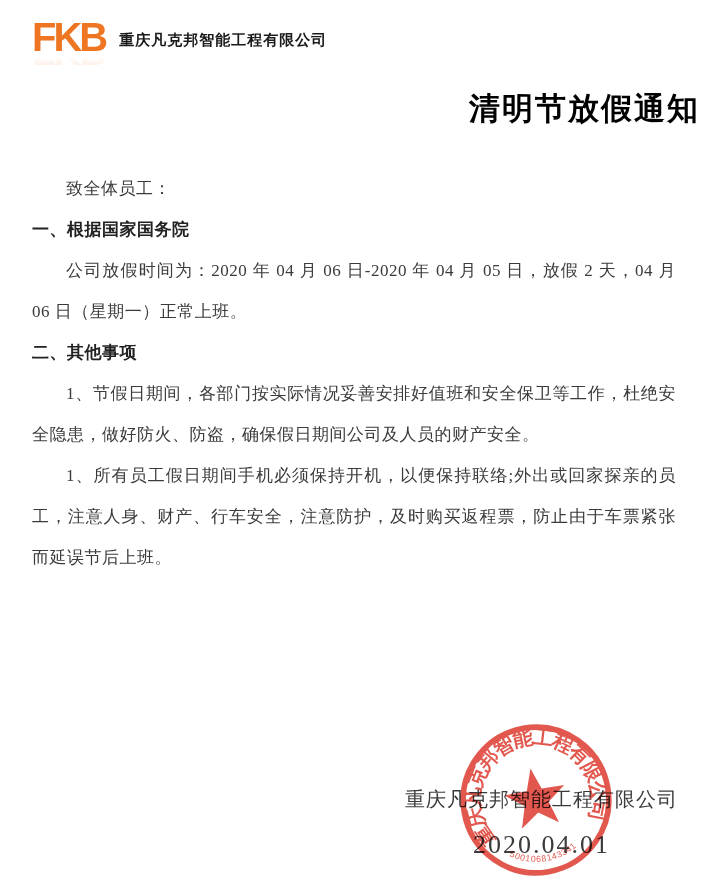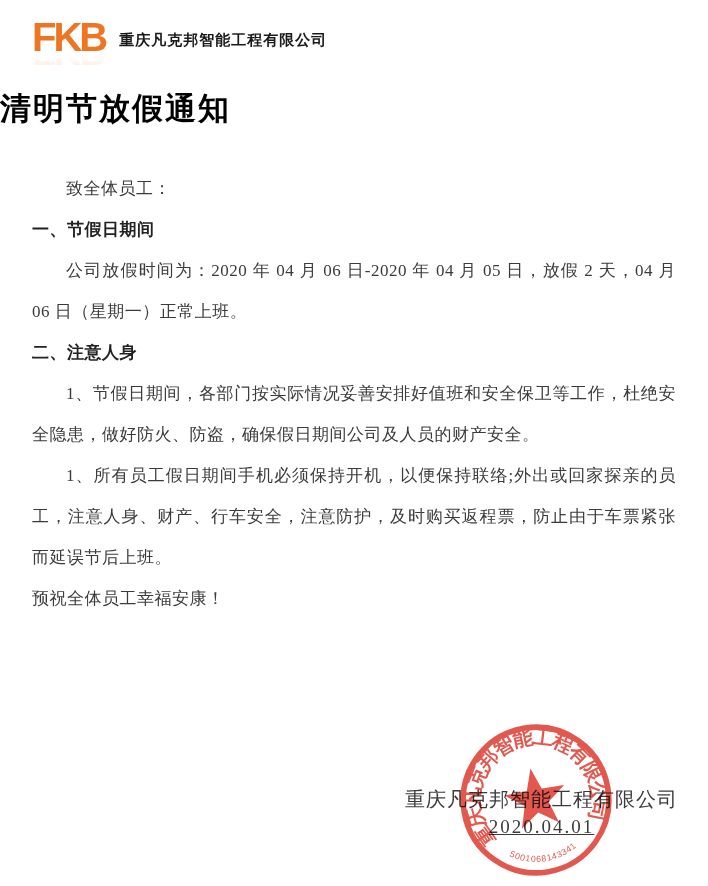--- a/index.html
+++ b/index.html
@@ -29,42 +29,42 @@
     -webkit-mask-image:linear-gradient(to bottom,rgba(0,0,0,0.7),transparent 90%);
     mask-image:linear-gradient(to bottom,rgba(0,0,0,0.7),transparent 90%);
   }
   .header-company{
     margin-left:14px;margin-top:-8px;
     font-family:"Liberation Sans","DejaVu Sans",sans-serif;
     font-weight:bold;font-size:15px;color:#1a1a1a;letter-spacing:1px;
   }
   
   .doc-title{
-    position:absolute;left:0;right:0;top:88px;
-    text-align:left;
+    position:absolute;left:0;right:8px;top:88px;
+    text-align:right;
     font-size:31px;font-weight:bold;color:#000;
     letter-spacing:2px;
   }
   
   .body-text{
     position:absolute;left:32px;right:32px;top:168px;
     font-size:17px;line-height:41px;color:#3b3b3b;
     text-align:justify;letter-spacing:0.5px;
   }
   .body-text p{margin:0;padding:0;}
   .p-indent{text-indent:2em;}
   .p-heading{font-weight:bold;color:#222;}
   .p-plain{}
   
   .signature{
     position:absolute;right:30px;top:786px;
     text-align:center;color:#3b3b3b;
   }
   .sig-company{font-size:20px;letter-spacing:1px;white-space:nowrap;}
-  .sig-date{font-size:19px;margin-top:3px;letter-spacing:2px;text-decoration:underline;}
+  .sig-date{font-size:26px;margin-top:17px;letter-spacing:2px;}
   
   .seal{
     position:absolute;left:456px;top:720px;width:160px;height:160px;
     transform:rotate(-10deg);
     opacity:0.88;
     mix-blend-mode:multiply;
     pointer-events:none;
   }
 </style>
 </head>
@@ -77,26 +77,25 @@
       <span class="logo-text">FKB</span>
       <span class="logo-reflection" aria-hidden="true">FKB</span>
     </div>
     <div class="header-company">重庆凡克邦智能工程有限公司</div>
   </div>
 
   <div class="doc-title">清明节放假通知</div>
 
   <div class="body-text">
     <p class="p-indent">致全体员工：</p>
-    <p class="p-heading">一、节假日期间</p>
+    <p class="p-heading">一、根据国家国务院</p>
     <p class="p-indent">公司放假时间为：2020 年 04 月 06 日-2020 年 04 月 05 日，放假 2 天，04 月 06 日（星期一）正常上班。</p>
-    <p class="p-heading">二、注意人身</p>
+    <p class="p-heading">二、其他事项</p>
     <p class="p-indent">1、节假日期间，各部门按实际情况妥善安排好值班和安全保卫等工作，杜绝安全隐患，做好防火、防盗，确保假日期间公司及人员的财产安全。</p>
     <p class="p-indent">1、所有员工假日期间手机必须保持开机，以便保持联络;外出或回家探亲的员工，注意人身、财产、行车安全，注意防护，及时购买返程票，防止由于车票紧张而延误节后上班。</p>
-    <p class="p-plain">预祝全体员工幸福安康！</p>
   </div>
 
   <div class="signature">
     <div class="sig-company">重庆凡克邦智能工程有限公司</div>
     <div class="sig-date">2020.04.01</div>
   </div>
 
   <svg class="seal" viewBox="0 0 200 200" xmlns="http://www.w3.org/2000/svg">
     <defs>
       <path id="sealArc" d="M 42.7,140.2 A 70,70 0 1,1 157.3,140.2" fill="none"></path>

